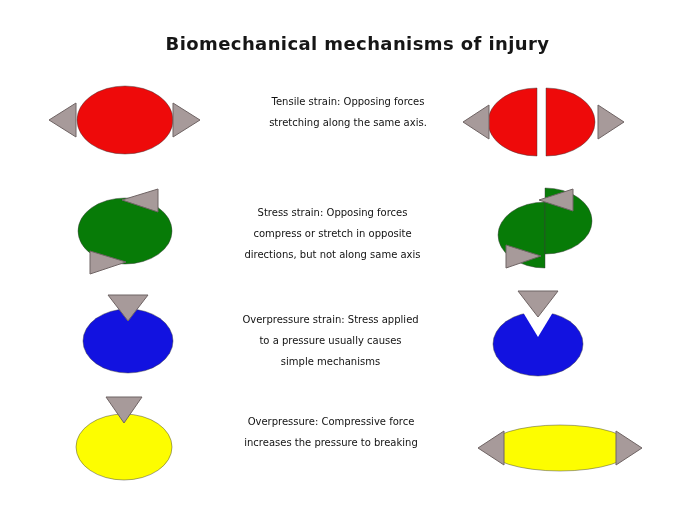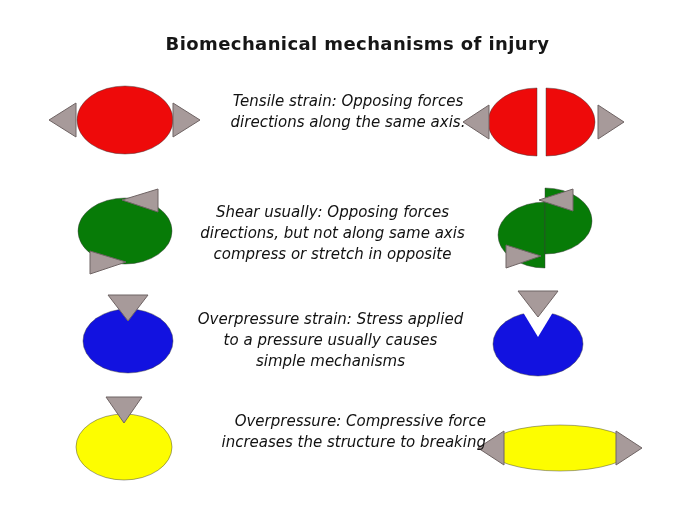--- a/index.html
+++ b/index.html
@@ -6,25 +6,25 @@
   .stage{
     position:relative;width:683px;height:512px;overflow:hidden;
     background:var(--background,#fff);
     font-family:"DejaVu Sans","Liberation Sans",sans-serif;color:#141414;
   }
   .title{
     position:absolute;top:17px;left:0;width:100%;margin:16px;
     text-align:center;font-size:18px;font-weight:700;letter-spacing:.4px;color:#161616;
   }
   .art{position:absolute;left:0;top:0;}
-  .caption{position:absolute;text-align:center;font-size:15px;line-height:21px;color:#121212;font-style:italic;}
+  .caption{position:absolute;text-align:center;font-size:10px;line-height:21px;color:#121212;}
   .cap-tensile{top:91px;left:208px;width:280px;}
   .cap-shear{top:202px;left:180px;width:305px;}
   .cap-comp{top:309px;left:178px;width:305px;}
-  .cap-over{top:411px;left:176px;width:310px;text-align:right;}
+  .cap-over{top:411px;left:176px;width:310px;}
   .shape{stroke:#3a3a3a;stroke-opacity:.45;stroke-width:1;}
   .f-red{fill:var(--red);}
   .f-green{fill:var(--green);}
   .f-blue{fill:var(--blue);}
   .f-yellow{fill:var(--yellow);}
   .notch{fill:var(--background,#fff);stroke:none;}
   .arrow{fill:var(--arrow);stroke:var(--arrow_edge);stroke-width:1;stroke-linejoin:round;}
 </style>
 </head>
 <body>
@@ -75,33 +75,33 @@
     </g>
     <g>
       <ellipse class="shape f-yellow" cx="560" cy="448" rx="73" ry="23"></ellipse>
       <polygon class="arrow" points="504,431 504,465 478,448"></polygon>
       <polygon class="arrow" points="616,431 616,465 642,448"></polygon>
     </g>
   </svg>
 
   <div class="caption cap-tensile">
     <div>Tensile strain: Opposing forces</div>
-    <div>directions along the same axis.</div>
+    <div>stretching along the same axis.</div>
   </div>
 
   <div class="caption cap-shear">
-    <div>Shear usually: Opposing forces</div>
+    <div>Stress strain: Opposing forces</div>
+    <div>compress or stretch in opposite</div>
     <div>directions, but not along same axis</div>
-    <div>compress or stretch in opposite</div>
   </div>
 
   <div class="caption cap-comp">
     <div>Overpressure strain: Stress applied</div>
     <div>to a pressure usually causes</div>
     <div>simple mechanisms</div>
   </div>
 
   <div class="caption cap-over">
     <div>Overpressure: Compressive force</div>
-    <div>increases the structure to breaking</div>
+    <div>increases the pressure to breaking</div>
   </div>
 
 </div>
 
 </body></html>

